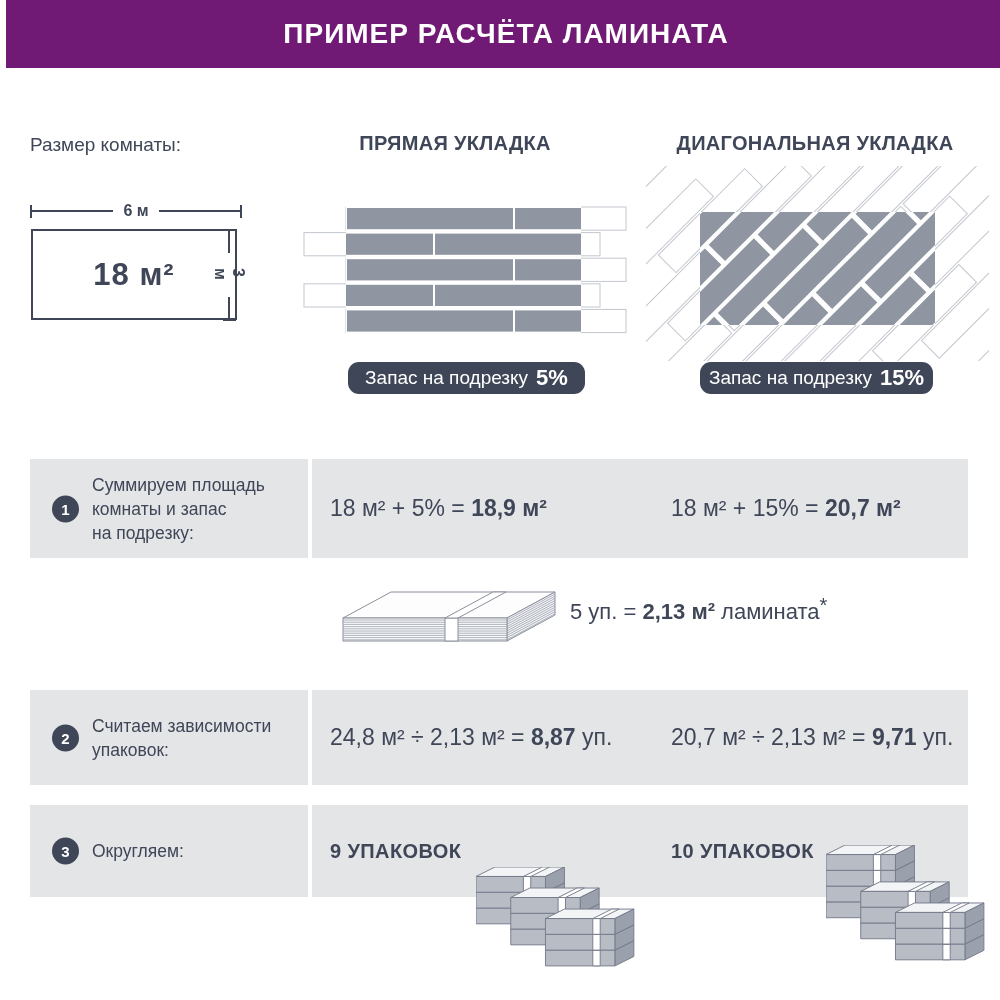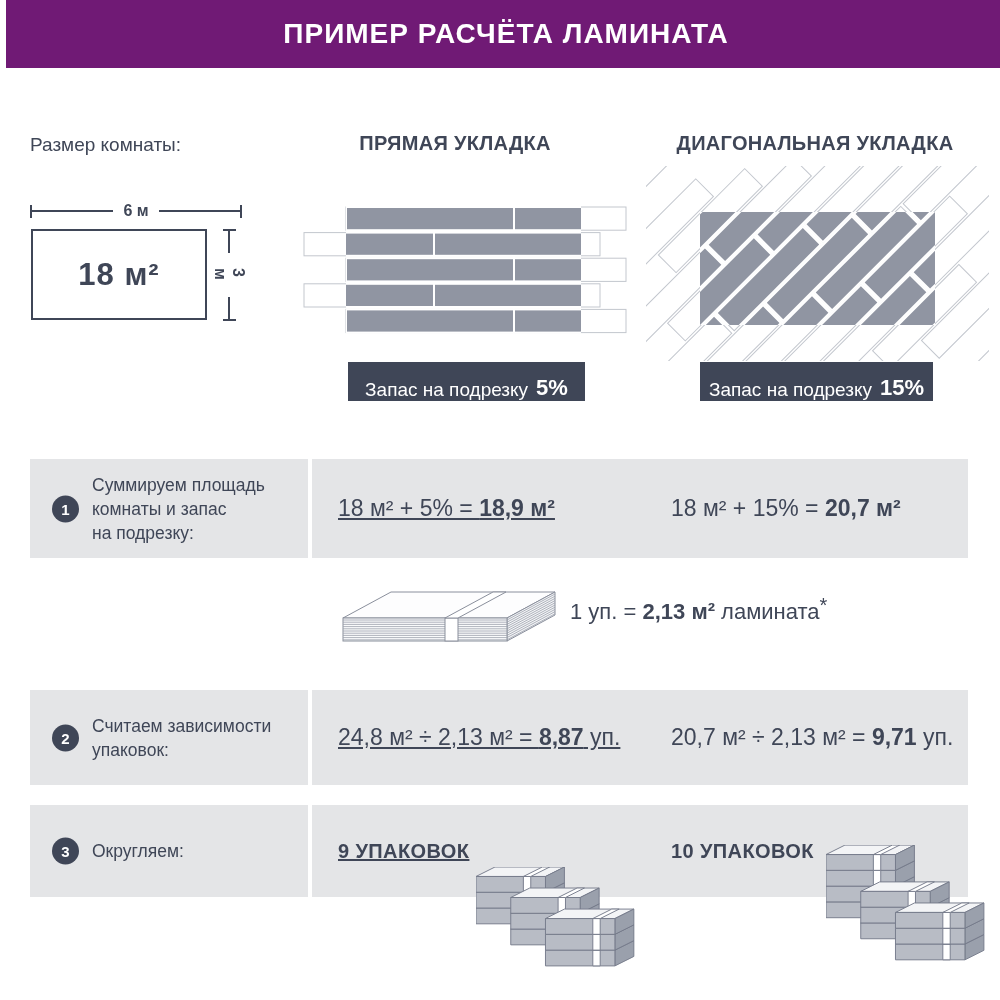--- a/index.html
+++ b/index.html
@@ -19,44 +19,44 @@
     font-size:20px; font-weight:bold; letter-spacing:.3px; }
   .col-title.straight { left:300px; }
   .col-title.diagonal { left:660px; }
 
   
   .dim-top { position:absolute; left:30px; top:204px; width:212px; height:14px;
     display:flex; align-items:center; }
   .dim-top .tick { width:2px; height:13px; background:#3f4657; }
   .dim-top .line { flex:1; height:2px; background:#3f4657; }
   .dim-top .dim-label { margin:0 10px; font-size:16px; font-weight:bold; }
-  .room-rect { position:absolute; left:31px; top:229px; width:176px; height:91px;
+  .room-rect { position:absolute; left:31px; top:229px; width:206px; height:91px;
     border:2px solid #3f4657; display:flex; align-items:center; justify-content:center; }
   .room-rect .area { font-size:31px; font-weight:bold; letter-spacing:1px; }
   .dim-right { position:absolute; left:222px; top:229px; width:14px; height:92px;
     display:flex; flex-direction:column; align-items:center; }
   .dim-right .tick { height:2px; width:13px; background:#3f4657; }
   .dim-right .line { flex:1; width:2px; background:#3f4657; }
   .dim-right .dim-label { margin:4px 0; font-size:16px; font-weight:bold; transform:rotate(90deg); }
 
   
   .svg-abs { position:absolute; }
 
   
-  .badge { position:absolute; top:362px; height:39px; background:#3f4657; color:#fff;
-    display:flex; align-items:flex-end; justify-content:center; }
+  .badge { position:absolute; top:362px; height:32px; background:#3f4657; color:#fff;
+    display:flex; align-items:center; justify-content:center;border-radius:11px; }
   .badge.straight { left:348px; width:237px; }
   .badge.diagonal { left:700px; width:233px; }
   .badge .b-label { font-size:19px; }
   .badge .b-value { font-size:22px; font-weight:bold; margin-left:8px; }
 
   
   .cell { position:absolute; background:#e4e5e7; display:flex; align-items:center; }
   .cell.label-cell { left:30px; width:278px; padding-left:62px; }
-  .cell.cell-a { left:312px; width:334px; padding-left:26px;text-decoration:underline; }
+  .cell.cell-a { left:312px; width:334px; padding-left:18px; }
   .cell.cell-b { left:645px; width:323px; padding-left:26px;text-align:center; }
   .row1 .cell { top:459px; height:99px; }
   .row2 .cell { top:690px; height:95px; }
   .row3 .cell { top:805px; height:92px; }
   .step-circle { position:absolute; left:22px; top:50%; transform:translateY(-50%);
     width:27px; height:27px; border-radius:50%; background:#3f4657; color:#fff;
     display:flex; align-items:center; justify-content:center; font-size:15px; font-weight:bold; }
   .step-label { font-size:17.5px; line-height:24px; white-space:pre-line; }
   .formula { font-size:23px; white-space:pre; }
   .formula .res { font-weight:bold; }
@@ -242,21 +242,21 @@
         <line x1="10" y1="50.4" x2="174" y2="50.4" stroke="#9aa0ab" stroke-width="0.8"></line>
         <line x1="174" y1="50.4" x2="222" y2="24.4" stroke="#9aa0ab" stroke-width="0.8"></line>
         <line x1="10" y1="52.599999999999994" x2="174" y2="52.599999999999994" stroke="#9aa0ab" stroke-width="0.8"></line>
         <line x1="174" y1="52.599999999999994" x2="222" y2="26.599999999999998" stroke="#9aa0ab" stroke-width="0.8"></line>
         <line x1="10" y1="54.8" x2="174" y2="54.8" stroke="#9aa0ab" stroke-width="0.8"></line>
         <line x1="174" y1="54.8" x2="222" y2="28.799999999999997" stroke="#9aa0ab" stroke-width="0.8"></line>
         <rect x="112" y="33" width="13" height="23" fill="#fff" stroke="#8a8f9c" stroke-width="1"></rect>
         <polygon points="112,33 160,7 173,7 125,33" fill="#fff" stroke="#8a8f9c" stroke-width="1"></polygon>
       </g>
   </svg>
-  <div class="pack-text"><span>1 уп. = </span><span class="res">2,13 м²</span><span> ламината</span><span class="star">*</span></div>
+  <div class="pack-text"><span>5 уп. = </span><span class="res">2,13 м²</span><span> ламината</span><span class="star">*</span></div>
 
 
   <div class="row2">
     <div class="cell label-cell">
       <span class="step-circle">2</span>
       <span class="step-label">Считаем зависимости
 упаковок:</span>
     </div>
     <div class="cell cell-a">
       <span class="formula"><span>24,8 м² ÷ 2,13 м² = </span><span class="res">8,87</span><span> уп.</span></span>

